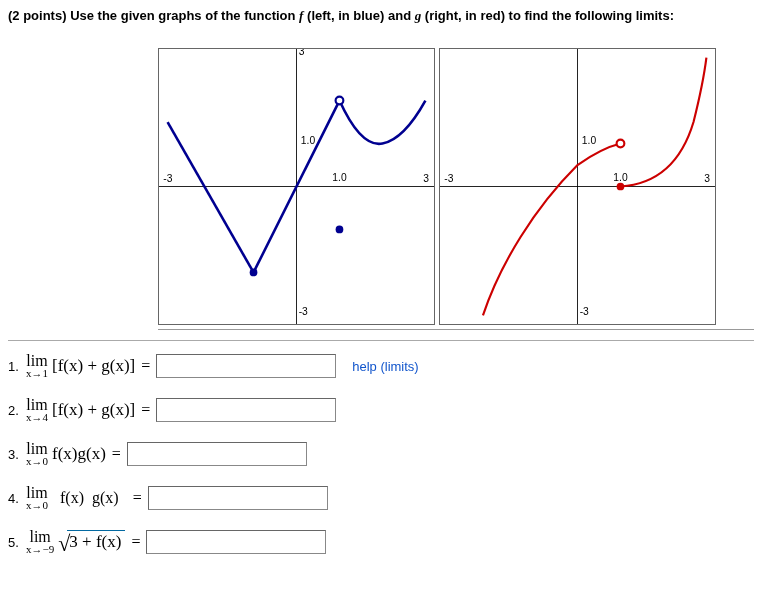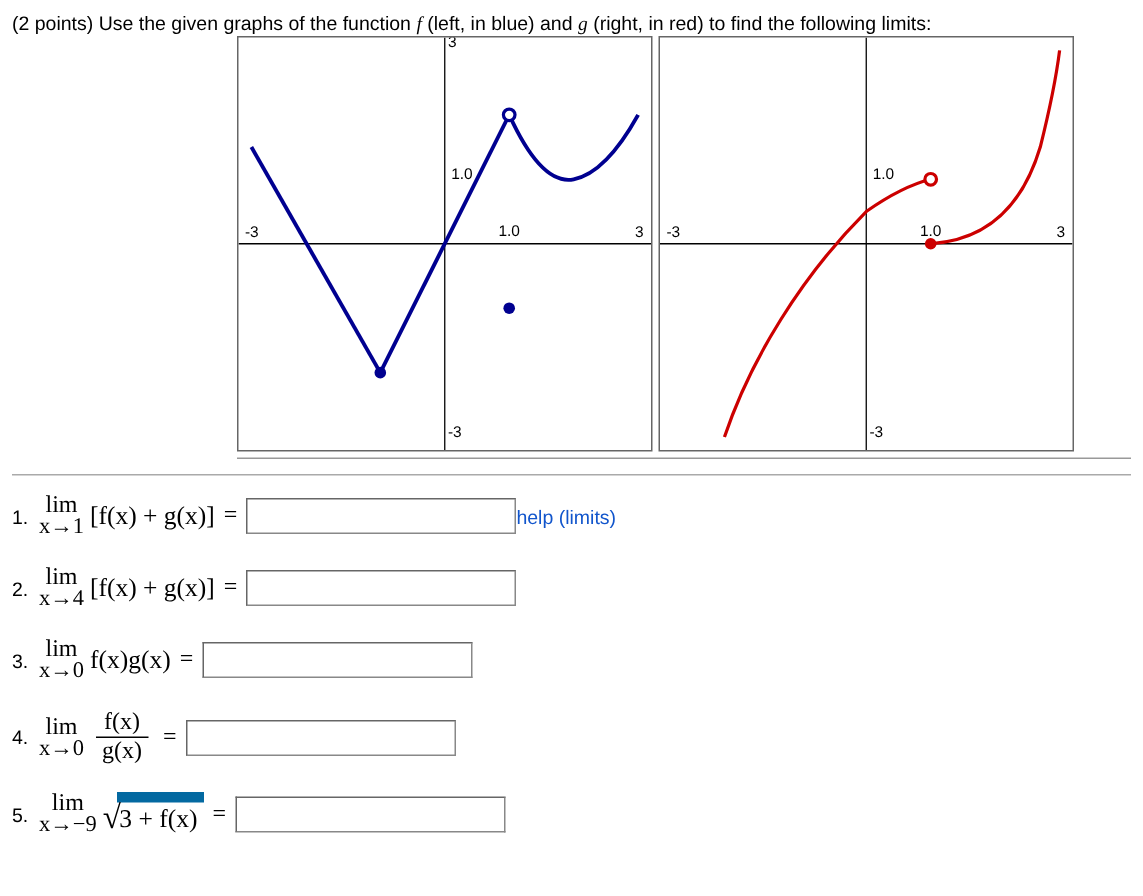--- a/index.html
+++ b/index.html
@@ -5,21 +5,22 @@
   body {
     font-family: Arial, sans-serif;
     font-size: 13px;
     margin: 0;
     padding: 8px;
     background: #fff;
     color: #000;
     width: 746px;
   }
   .prompt {
-    margin-bottom: 0;
+    margin-bottom: 24px;
+    font-weight: bold;
   }
   .prompt .italic {
     font-family: "Times New Roman", serif;
     font-style: italic;
   }
   .graphs {
     display: flex;
     gap: 4px;
     margin-left: 150px;
     border-bottom: 1px solid #999;
@@ -55,43 +56,43 @@
     display: inline-flex;
     flex-direction: column;
     align-items: center;
     line-height: 1;
     margin: 0 4px 0 0;
   }
   .lim-top {
     font-size: 16px;
   }
   .lim-bot {
-    font-size: 15px;
+    font-size: 11px;
     margin-top: -1px;
   }
   .frac {
     display: inline-flex;
-    flex-direction: column;
+    flex-direction: row;
     align-items: center;
     margin: 0 4px;
   }
   .frac .fn, .frac .fd {
     padding: 0 4px;
     font-size: 16px;
   }
   .frac .bar {
     border-top: 1px solid #000;
     align-self: stretch;
   }
   .sqrt-wrap {
     display:inline-flex;
     align-items:center;
   }
   .radicand {
-    border-top: 7px solid #0369a1;
+    border-top: 1px solid #0369a1;
     padding: 0 4px 0 2px;
     display:inline-block;
     line-height:1.3;
   }
   .radical-sign {
     font-size: 22px;
     line-height: 0.8;
     position: relative;
     top: 2px;
     margin-right:-3px;
@@ -105,20 +106,21 @@
     height: 20px;
     border: 1px solid #888;
     border-top-color:#666;
     border-left-color:#666;
     padding: 1px 4px;
     font-size: 13px;
   }
   a.help {
     color: #1155cc;
     text-decoration: none;
+    margin-left: 16px;
     font-size: 13px;
   }
 </style>
 </head>
 <body>
 
 <div class="prompt">
   <span>(2 points)</span>
   <span>Use the given graphs of the function</span>
   <span class="italic">f</span>

